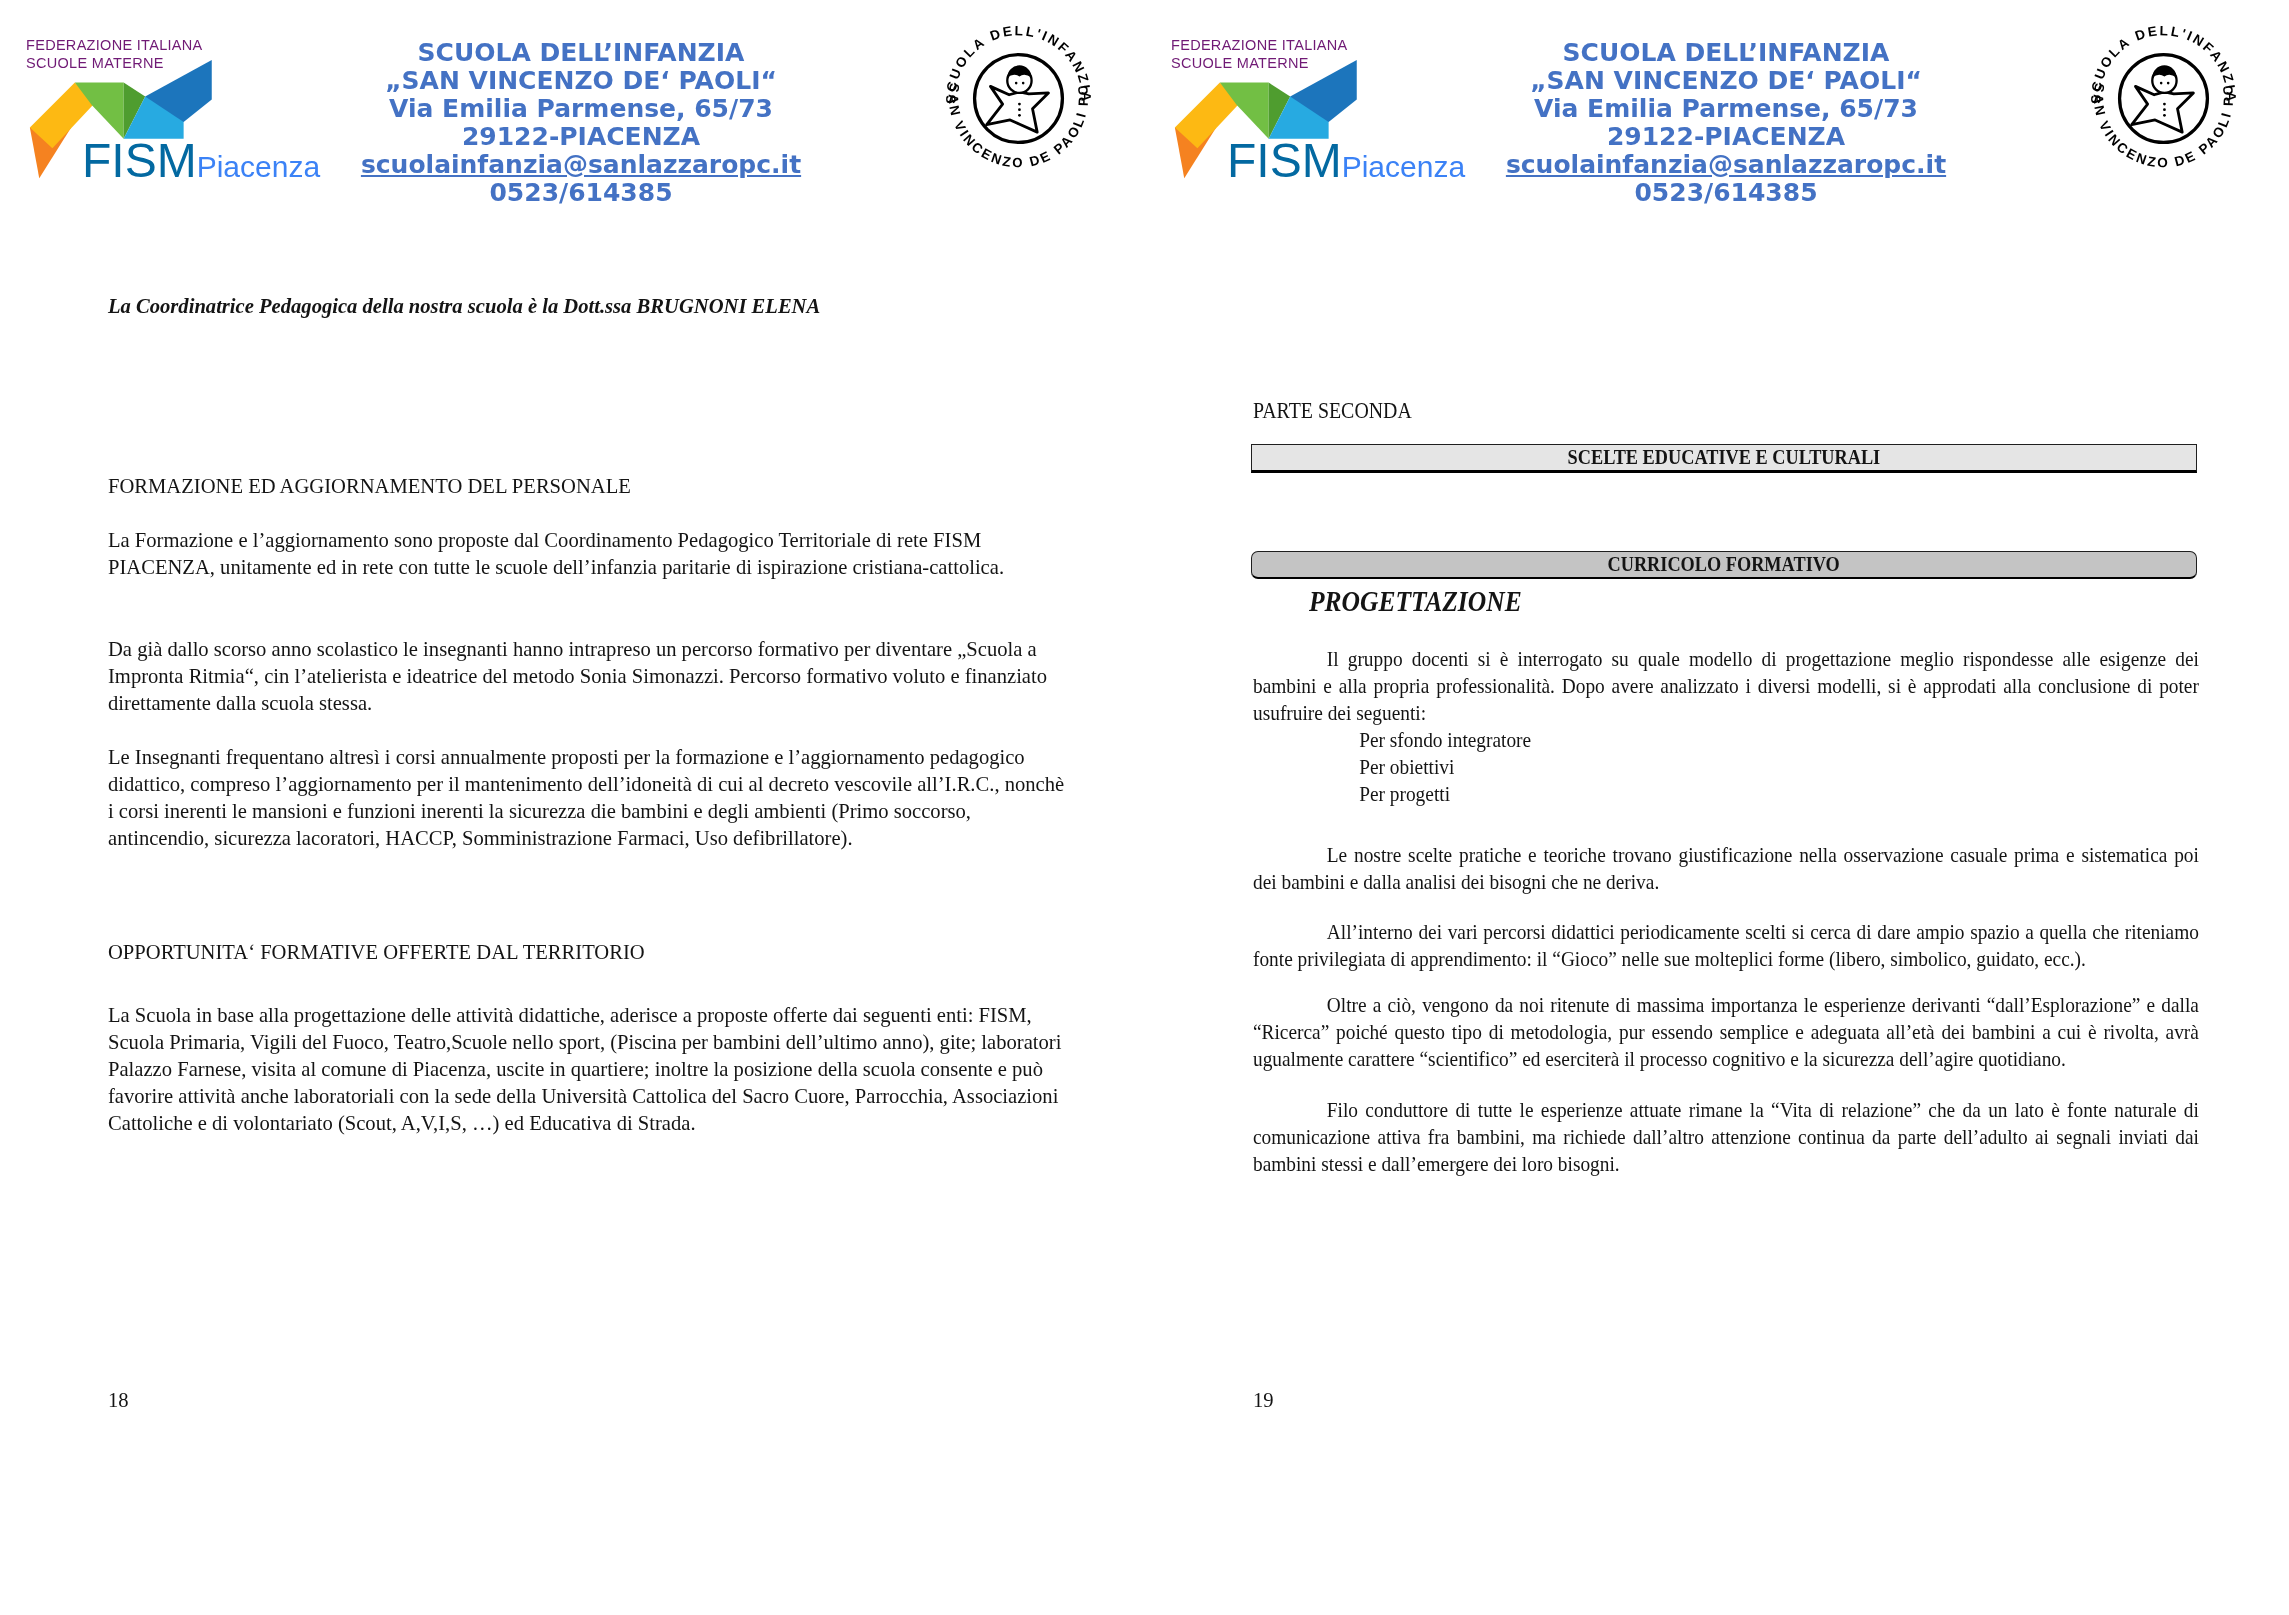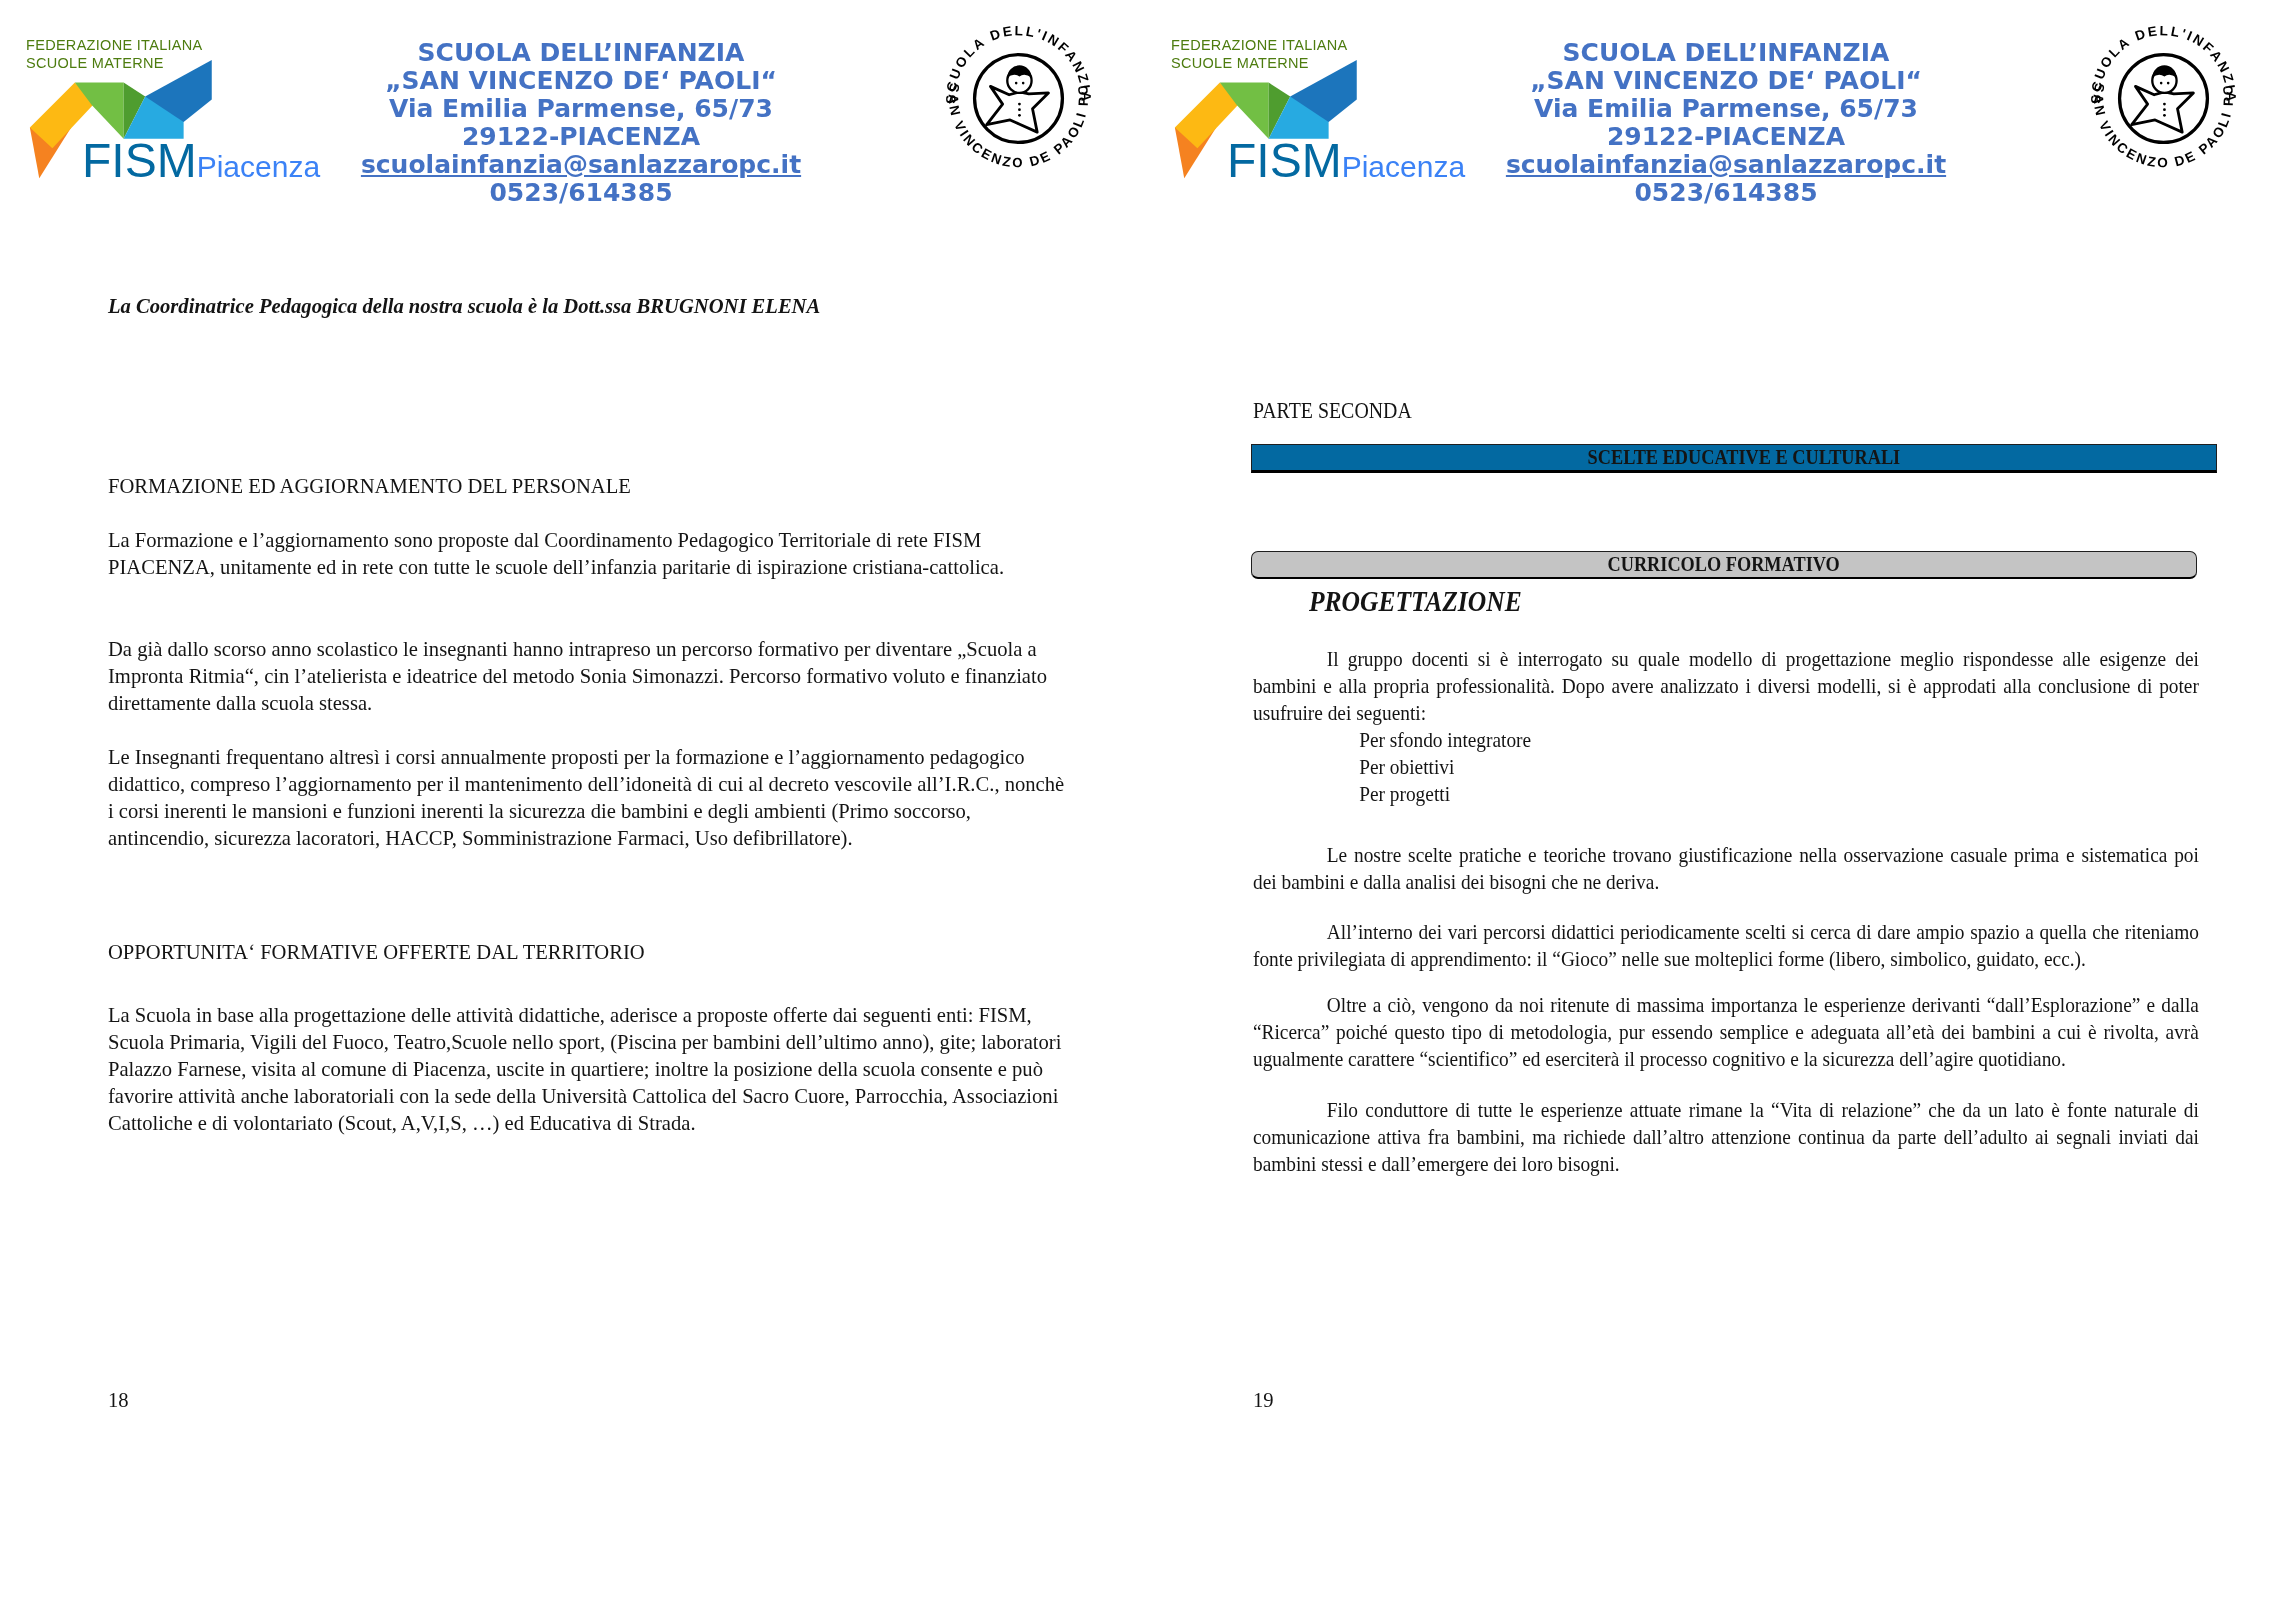--- a/index.html
+++ b/index.html
@@ -7,21 +7,21 @@
     width:2290px;height:1615px;position:relative;background:#ffffff;
     font-family:"Liberation Serif", serif;color:#141414;overflow:hidden;
     -webkit-font-smoothing:antialiased;
   }
   .page{position:absolute;top:0;width:1145px;height:1615px;background:#fff;}
   #page-l{left:0;} #page-r{left:1145px;}
 
   
   .fism{position:absolute;left:26px;top:36px;width:206px;height:155px;}
   .fism-small{font-family:"Liberation Sans",sans-serif;font-size:14.5px;line-height:18px;
-              color:#4d7c0f;letter-spacing:0.3px;}
+              color:#701a75;letter-spacing:0.3px;}
   .ribbon{position:absolute;left:0;top:24px;}
   .fism-word{position:absolute;left:56px;top:97px;font-family:"Liberation Sans",sans-serif;white-space:nowrap;}
   .fism-word .f{font-size:48px;color:#0369a1;}
   .fism-word .c{font-size:30px;color:#3b82f6;}
 
   
   .school{position:absolute;left:286px;top:39px;width:590px;text-align:center;
           font-family:"DejaVu Sans",sans-serif;font-weight:700;font-size:25px;
           line-height:28px;color:#4472c4;}
   .school .email{text-decoration:underline;cursor:pointer;}
@@ -36,21 +36,21 @@
   .bolditalic{font-weight:bold;font-style:italic;}
   .pagenum{position:absolute;left:108px;top:1389px;font-size:20.6px;}
 
   
   .kicker{position:absolute;left:108px;top:397px;font-size:23.4px;white-space:nowrap;
           transform:scaleX(.85);transform-origin:0 50%;}
   .banner{position:absolute;left:106px;width:944px;height:25px;line-height:25px;
           text-align:center;font-weight:bold;font-size:21.5px;
           border:1.9px solid #1f1f1f;}
   .banner .cond{display:inline-block;transform:scaleX(.85);transform-origin:50% 50%;white-space:nowrap;}
-  .banner1{top:444px;background:#0369a1;border-bottom:3.7px solid #000;padding-left:20px;}
+  .banner1{top:444px;background:#e5e5e5;border-bottom:3.7px solid #000;}
   .banner2{top:551px;background:#c4c4c4;border-bottom:2.8px solid #000;border-radius:7px;}
   .sec-title{position:absolute;left:164px;top:585px;font-size:29px;font-weight:bold;font-style:italic;
              white-space:nowrap;transform:scaleX(.88);transform-origin:0 50%;}
   .rtext{position:absolute;left:108px;top:646px;width:1051px;
          transform:scaleX(.9);transform-origin:0 0;
          font-size:21.5px;line-height:27px;text-align:justify;}
   .rtext p{margin:0;text-indent:82px;}
   .rtext p.mt1{margin-top:34px;}
   .rtext p.mt2{margin-top:23.4px;}
   .rtext p.mt3{margin-top:19px;}

